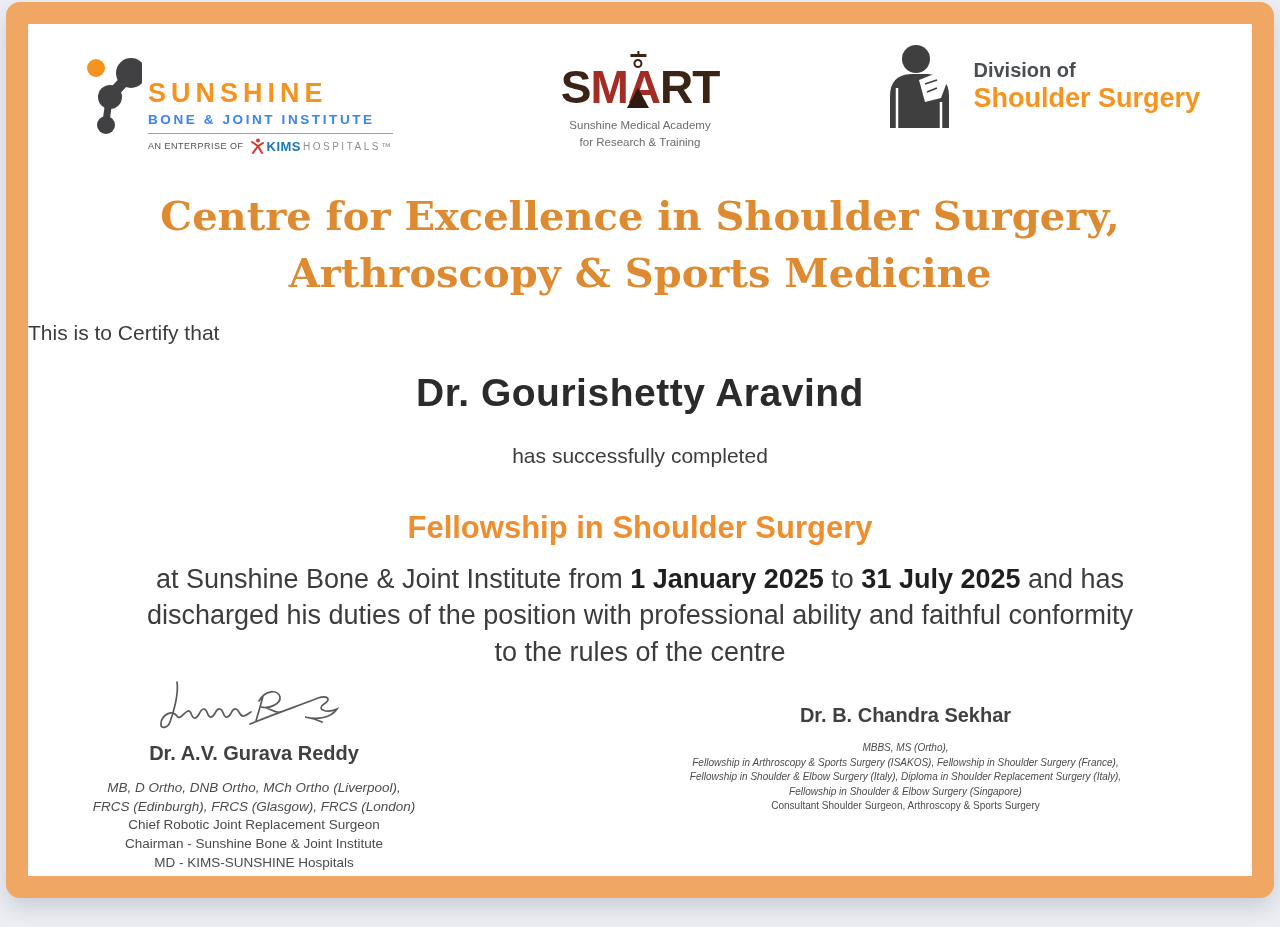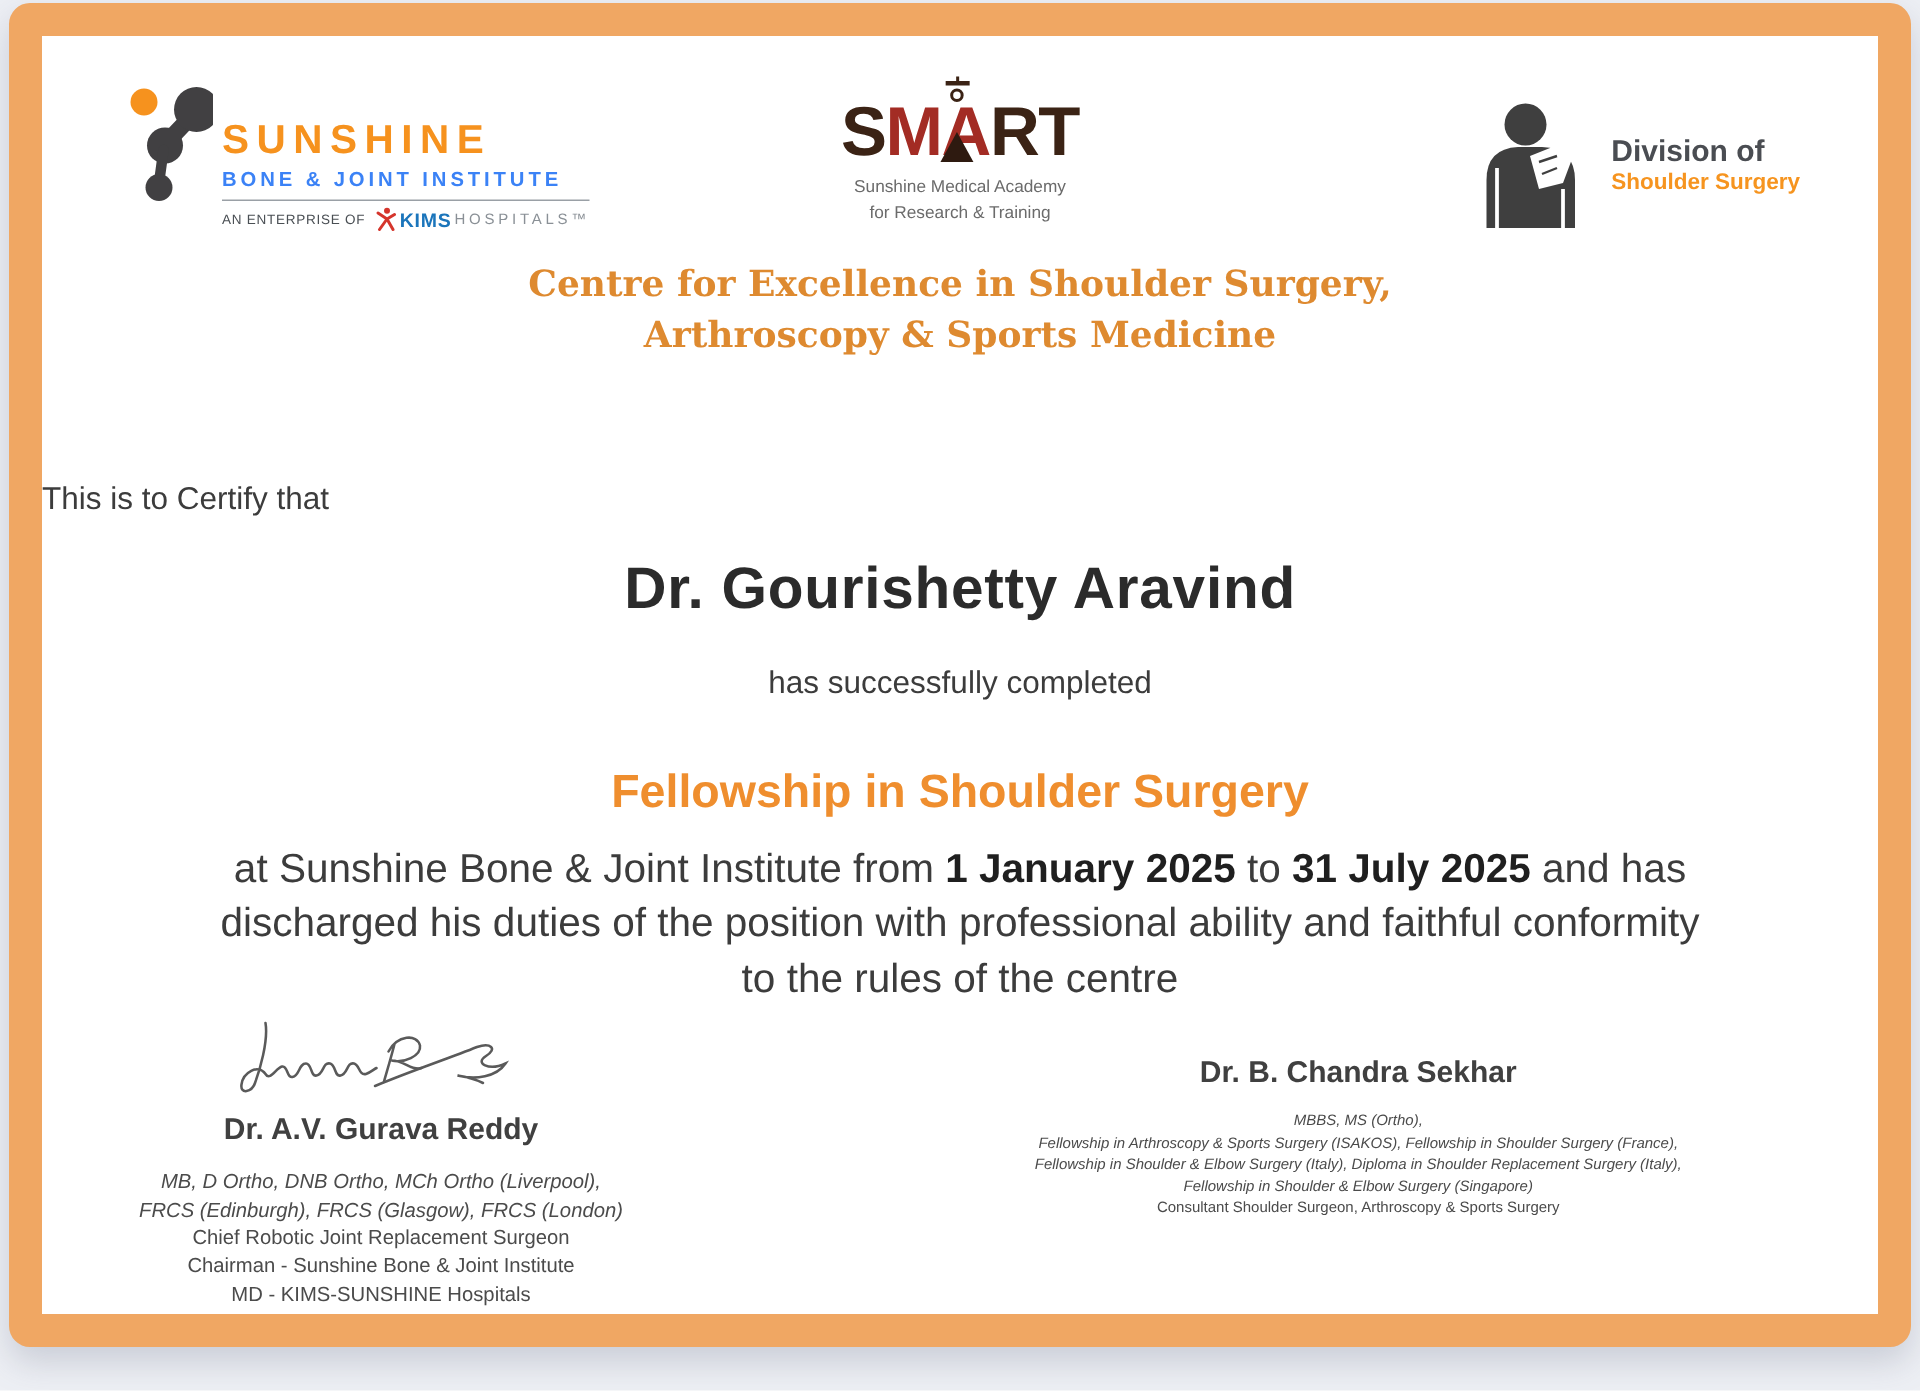--- a/index.html
+++ b/index.html
@@ -38,30 +38,30 @@
   .smart-red { color:#a32c24; }
   .smart-tri { position:absolute; left:50%; top:24px; transform:translateX(-58%);
     width:0; height:0; border-left:11px solid transparent; border-right:11px solid transparent;
     border-bottom:20px solid #2e1a10; }
   .smart-cap { position:absolute; left:50%; top:-10px; transform:translateX(-58%); width:16px; height:16px; }
   .smart-cap .ring { position:absolute; left:3px; top:5px; width:9px; height:9px; border:2.5px solid #3b2315; border-radius:50%; }
   .smart-cap .board { position:absolute; left:0; top:0; width:16px; height:3px; background:#3b2315; }
   .smart-cap .stem { position:absolute; left:7px; top:-3px; width:2px; height:4px; background:#3b2315; }
   .smart-sub { color:#6b6b6b; font-size:11.5px; line-height:1.45; margin-top:7px; }
 
-  .logo-division { position:absolute; right:52px; top:44px; display:flex; align-items:center; }
+  .logo-division { position:absolute; right:52px; top:20px; display:flex; align-items:center; }
   .person-icon { width:76px; height:84px; margin-right:14px; }
   .division-text { display:flex; flex-direction:column; }
   .division-line1 { color:#4a4d52; font-weight:bold; font-size:20px; line-height:1.2; }
-  .division-line2 { color:#f6941f; font-weight:bold; font-size:15px; line-height:1.2; }
+  .division-line2 { color:#f6941f; font-weight:bold; font-size:27px; line-height:1.2; }
 
   
-  .main-title { position:absolute; top:148px; width:100%; text-align:center;
+  .main-title { position:absolute; top:164px; width:100%; text-align:center;
     font-family:"DejaVu Serif", serif; font-weight:bold; color:#de8a30;
-    font-size:24px; line-height:1.42; }
+    font-size:40px; line-height:1.42; }
   .certify-line { position:absolute; top:297px; width:100%; 
     color:#3c3c3c; font-size:21px; }
   .recipient-name { position:absolute; top:347px; width:100%; text-align:center;
     color:#2b2b2b; font-size:39px; font-weight:bold; letter-spacing:.5px; }
   .completed-line { position:absolute; top:420px; width:100%; text-align:center;
     color:#3c3c3c; font-size:21px; }
   .fellowship-title { position:absolute; top:486px; width:100%; text-align:center;
     color:#ef8e2e; font-size:31px; font-weight:bold; }
   .body-par { position:absolute; top:537px; left:50%; transform:translateX(-50%);
     width:990px; text-align:center; color:#3c3c3c; font-size:27px; line-height:1.35; }

